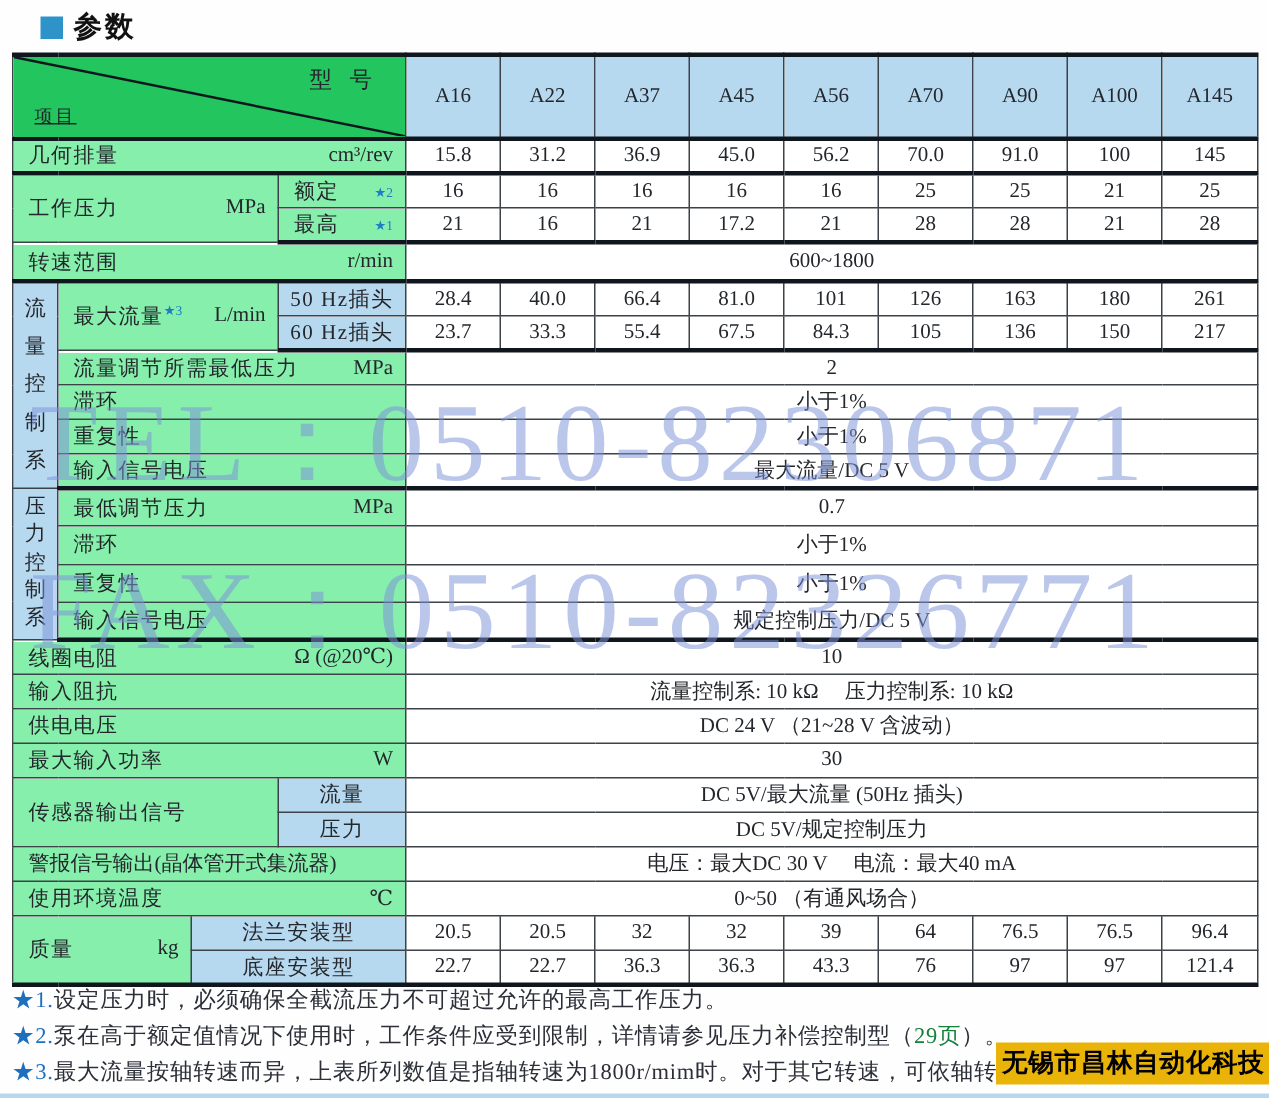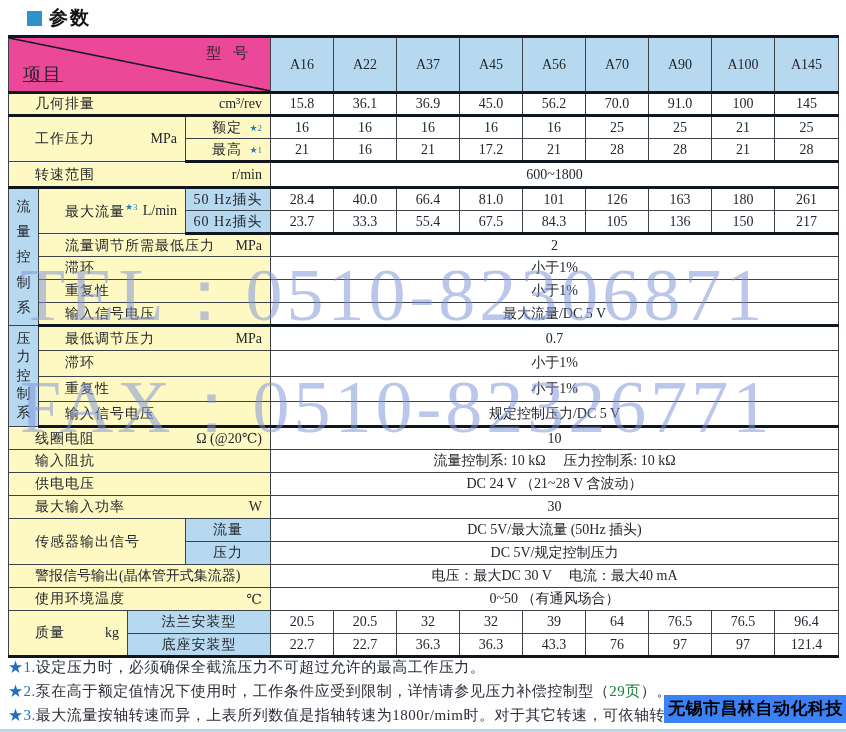--- a/index.html
+++ b/index.html
@@ -20,47 +20,47 @@
     border-top:3px solid #10161d; border-bottom:3px solid #10161d;
     border-left:1px solid #2a2f36; border-right:1px solid #2a2f36;
   }
   table.spec td {
     border:1px solid #3c4248; font-size:14px; color:#23262b;
     vertical-align:middle; overflow:hidden;
   }
   tr.rh { height:53px; }
   tr.r { height:23px; }
   tr.bb > td { border-bottom:3px solid #10161d; }
-  td.lbl { background:#fef9c3; text-align:left; padding:0 8px 0 26px; letter-spacing:1px; }
+  td.lbl { background:#86efac; text-align:left; padding:0 8px 0 10px; letter-spacing:1px; }
   td.lblc { background:#b7d9f0; text-align:center; letter-spacing:1px; }
   td.val { background:#fff; text-align:center; }
   td.model { background:#b7d9f0; text-align:center; font-size:15px; }
   .lr { display:flex; justify-content:space-between; align-items:center; width:100%; }
   .unit { letter-spacing:0; white-space:nowrap; }
   sup.star { color:#1f7ec2; font-size:9px; letter-spacing:0; vertical-align:super; }
   td.vgroup { background:#b7d9f0; text-align:center; padding:0; }
   .vert { width:1.05em; margin:4px auto; word-break:break-all; font-size:14px; line-height:1.32; letter-spacing:0; }
   .vert.loose { line-height:1.8; }
   
-  td.corner { background:#ec4899; position:relative; padding:0; }
+  td.corner { background:#22c55e; position:relative; padding:0; }
   .corner-wrap { position:relative; width:100%; height:53px; }
   .corner-wrap svg { position:absolute; left:0; top:0; }
   .corner-model { position:absolute; top:6px; right:18px; font-size:15px; letter-spacing:4px; }
-  .corner-item { position:absolute; bottom:5px; left:14px; font-size:18px; letter-spacing:2px;text-decoration:underline; }
+  .corner-item { position:absolute; bottom:5px; left:14px; font-size:12px; letter-spacing:2px;text-decoration:underline; }
   
   .watermark { position:absolute; left:20px; width:826px; z-index:6; pointer-events:none;
     font-family:"Liberation Serif","DejaVu Serif",serif; color:rgba(124,145,216,0.52);
     font-size:74px; letter-spacing:4px; white-space:nowrap; }
   .wm1 { top:246px; } .wm2 { top:358px; }
   
   .footnotes { position:absolute; left:8px; top:655px; width:836px; font-size:15px; color:#2c2f38; line-height:24px; letter-spacing:0.5px; }
   .fn-star { color:#1f6fbf; }
   .fn-link { color:#15803d; }
   
-  .company { position:absolute; top:695px; right:0px; z-index:8; background:#3b82f6;
+  .company { position:absolute; top:695px; right:0px; z-index:8; background:#eab308;
     font-family:"Liberation Sans","DejaVu Sans",sans-serif; font-weight:bold;
     font-size:17px; color:#000; padding:2px 3px 3px 4px; letter-spacing:0.5px; }
 </style>
 </head>
 <body>
 
 <div class="page">
 
   <div class="title-bar">
     <span class="title-square"></span>
@@ -106,21 +106,21 @@
       <td class="model">A145</td>
     </tr>
     <tr class="r bb" style="border-top:3px solid #10161d">
       <td class="lbl" colspan="4">
         <div class="lr">
               <span>几何排量</span>
               <span class="unit">cm³/rev</span>
             </div>
       </td>
       <td class="val">15.8</td>
-      <td class="val">36.1</td>
+      <td class="val">31.2</td>
       <td class="val">36.9</td>
       <td class="val">45.0</td>
       <td class="val">56.2</td>
       <td class="val">70.0</td>
       <td class="val">91.0</td>
       <td class="val">100</td>
       <td class="val">145</td>
     </tr>
     <tr class="r">
       <td class="lbl" colspan="3" rowspan="2">

